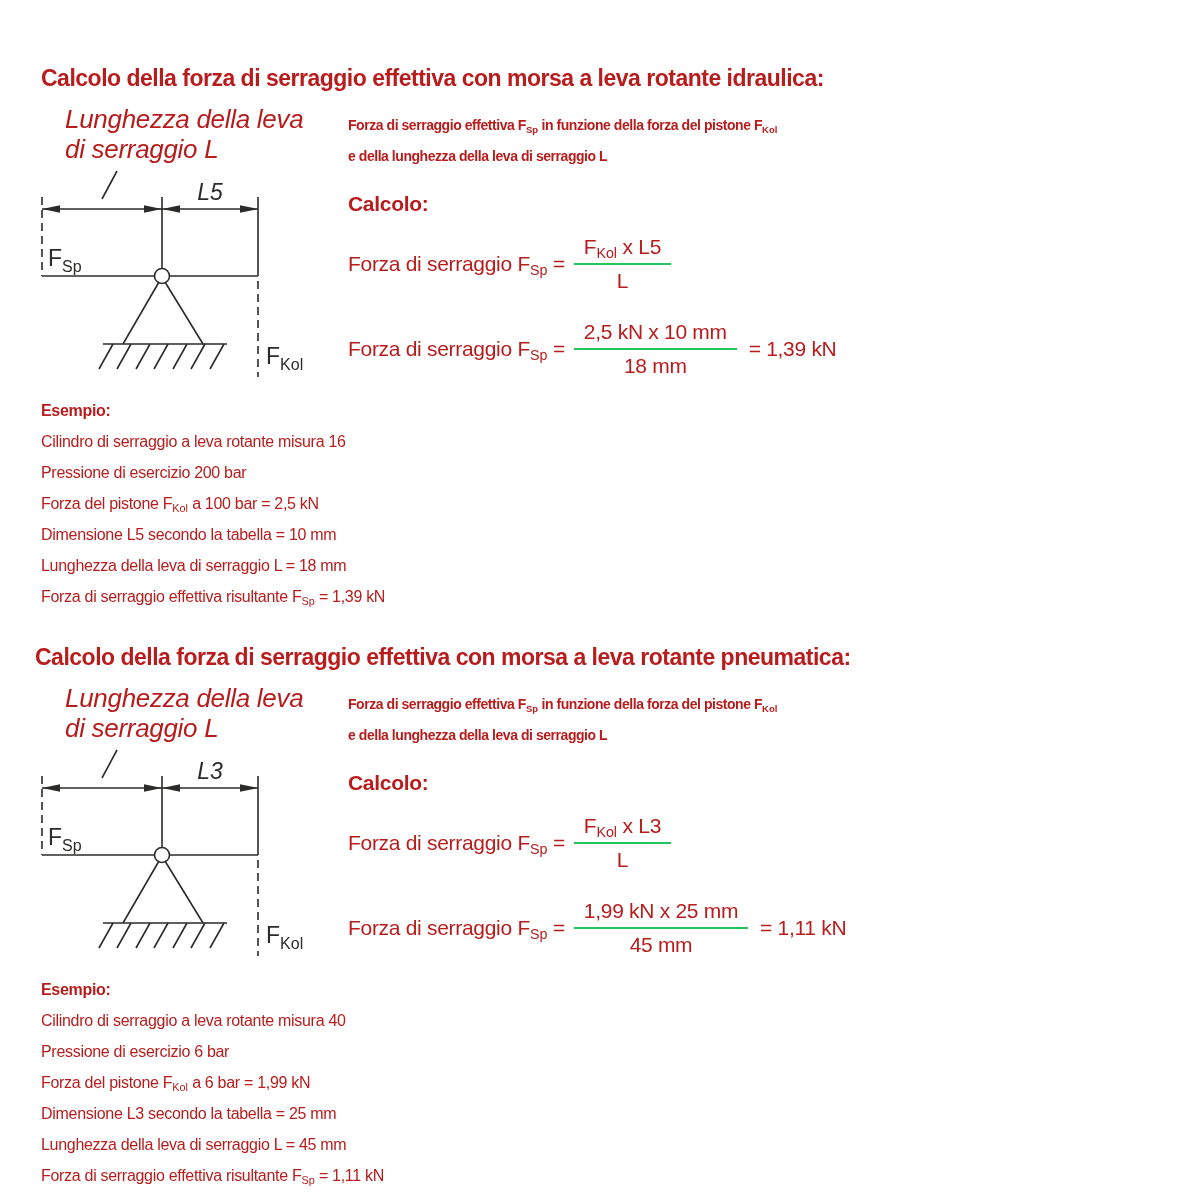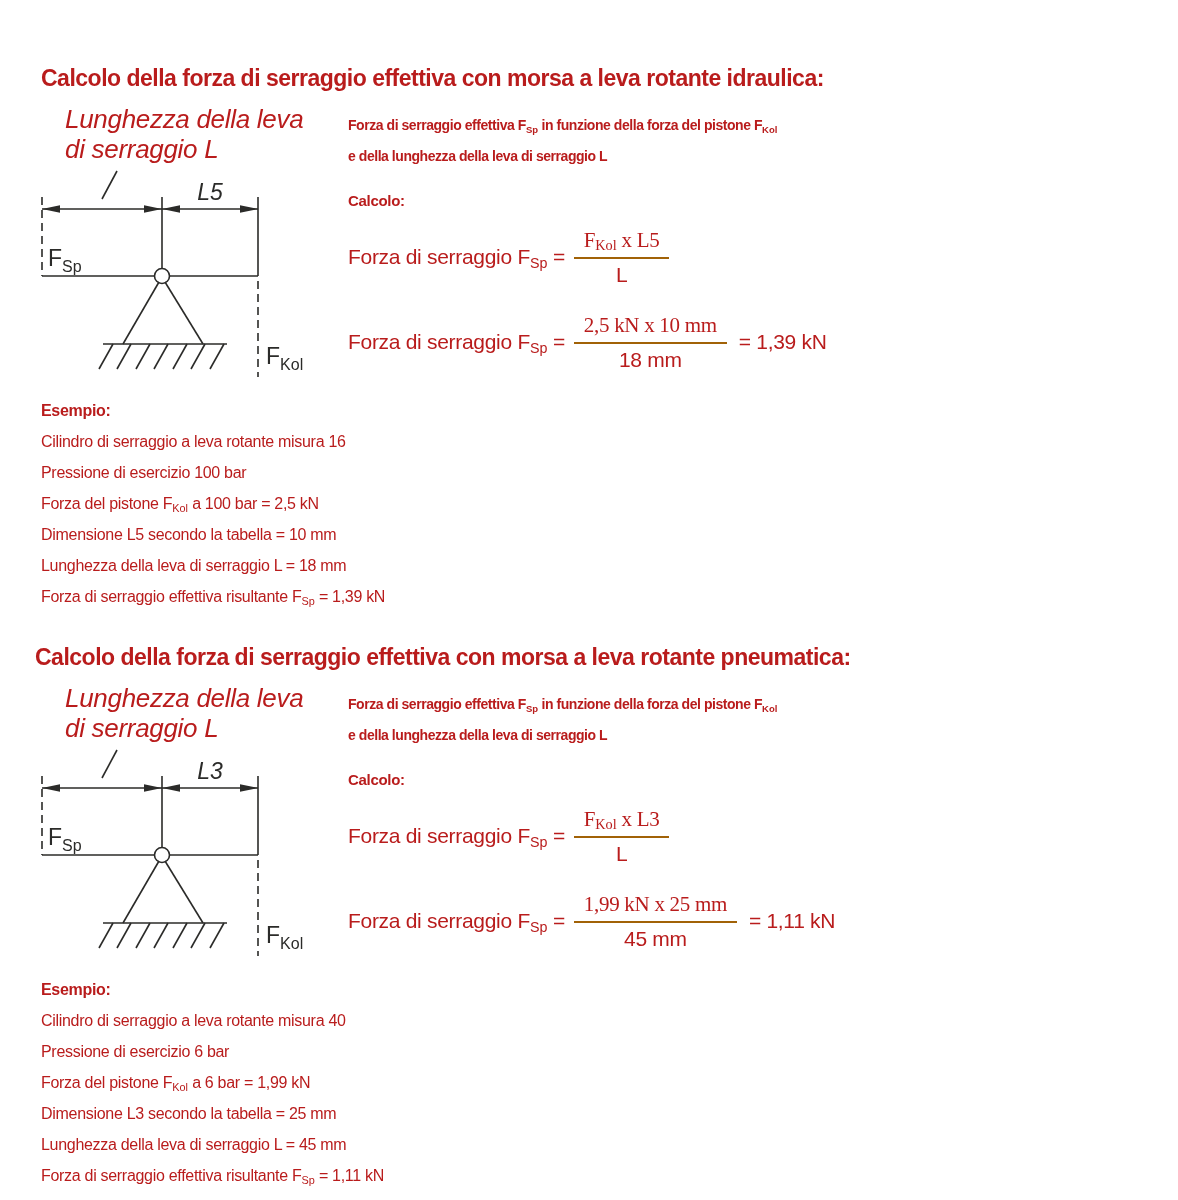--- a/index.html
+++ b/index.html
@@ -35,38 +35,38 @@
   .diagram { display: block; margin-top: 5px; }
   .diagram text { letter-spacing: 0; }
   .right-col { flex: 1 1 auto; padding-top: 6px; min-width: 0; }
   .subtitle {
     font-size: 14px;
     font-weight: bold;
     line-height: 31px;
     white-space: nowrap;
     letter-spacing: -0.45px;
   }
-  .calc-heading { font-size: 15px; font-weight: bold; margin-top: 20px; }
+  .calc-heading { font-size: 21px; font-weight: bold; margin-top: 20px; }
   .formula {
     display: flex;
     align-items: center;
     font-size: 21px;
     margin-top: 11px;
     min-height: 74px;
   }
   .f-lhs, .f-result { white-space: nowrap; }
   .frac {
     display: inline-flex;
     flex-direction: column;
     align-items: center;
     margin-left: 9px;
     white-space: nowrap;
     text-align: center;
   }
-  .frac .num { padding: 0 10px 4px; border-bottom: 2px solid #a16207; font-family: Liberation Serif, serif; }
+  .frac .num { padding: 0 10px 4px; border-bottom: 2px solid #22c55e; }
   .frac .den { padding-top: 4px; }
   .f-result { margin-left: 12px; }
   sub {
     font-size: 68%;
     line-height: 0;
     vertical-align: baseline;
     position: relative;
     top: 0.28em;
     letter-spacing: 0;
   }
@@ -137,21 +137,21 @@
             <span class="num">2,5 kN x 10 mm</span>
             <span class="den">18 mm</span>
           </span>
           <span class="f-result">= 1,39 kN</span>
         </div>
       </div>
     </div>
     <div class="example">
       <p class="example-heading">Esempio:</p>
       <div class="example-line">Cilindro di serraggio a leva rotante misura 16</div>
-      <div class="example-line">Pressione di esercizio 100 bar</div>
+      <div class="example-line">Pressione di esercizio 200 bar</div>
       <div class="example-line">Forza del pistone F<sub>Kol</sub> a 100 bar = 2,5 kN</div>
       <div class="example-line">Dimensione L5 secondo la tabella = 10 mm</div>
       <div class="example-line">Lunghezza della leva di serraggio L = 18 mm</div>
       <div class="example-line">Forza di serraggio effettiva risultante F<sub>Sp</sub> = 1,39 kN</div>
     </div>
   </section>
 
   <section class="calc-section">
     <h2 class="section-title">Calcolo della forza di serraggio effettiva con morsa a leva rotante pneumatica:</h2>
     <div class="section-body">

